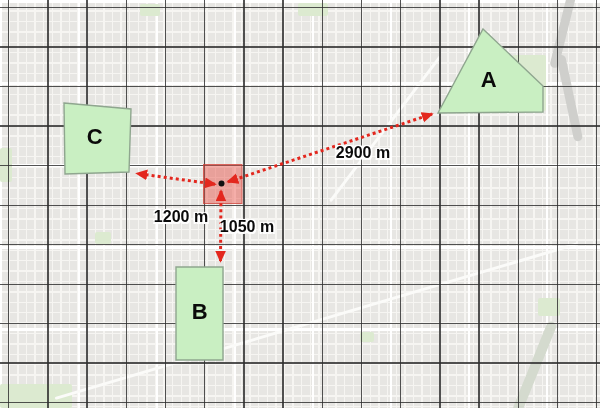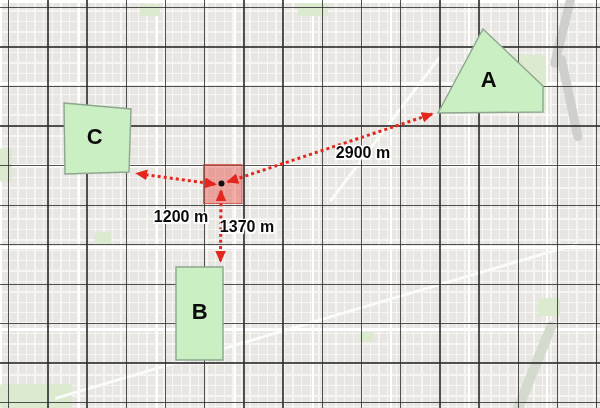--- a/index.html
+++ b/index.html
@@ -87,15 +87,15 @@
 
     <circle class="origin-dot" cx="221.5" cy="183.5" r="3"></circle>
   </svg>
 
   <div class="lbl zone-lbl" style="left:489px;top:80px;">A</div>
   <div class="lbl zone-lbl" style="left:200px;top:312px;">B</div>
   <div class="lbl zone-lbl" style="left:95px;top:137px;">C</div>
 
   <div class="lbl dist-lbl" style="left:363px;top:153px;">2900 m</div>
   <div class="lbl dist-lbl" style="left:181px;top:185px;margin-top:32px;">1200 m</div>
-  <div class="lbl dist-lbl" style="left:247px;top:227px;">1370 m</div>
+  <div class="lbl dist-lbl" style="left:247px;top:227px;">1050 m</div>
 
 </div>
 
 </body></html>

